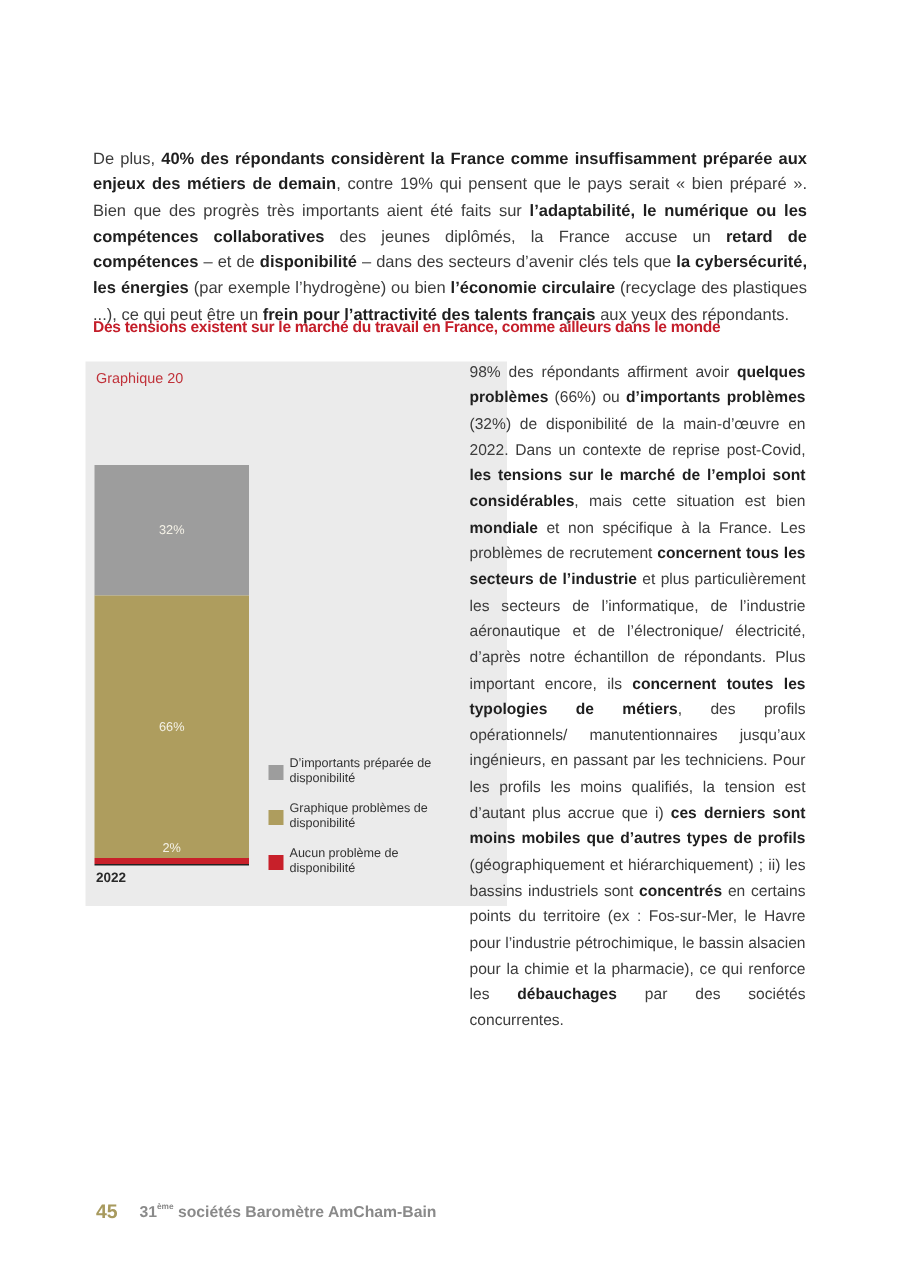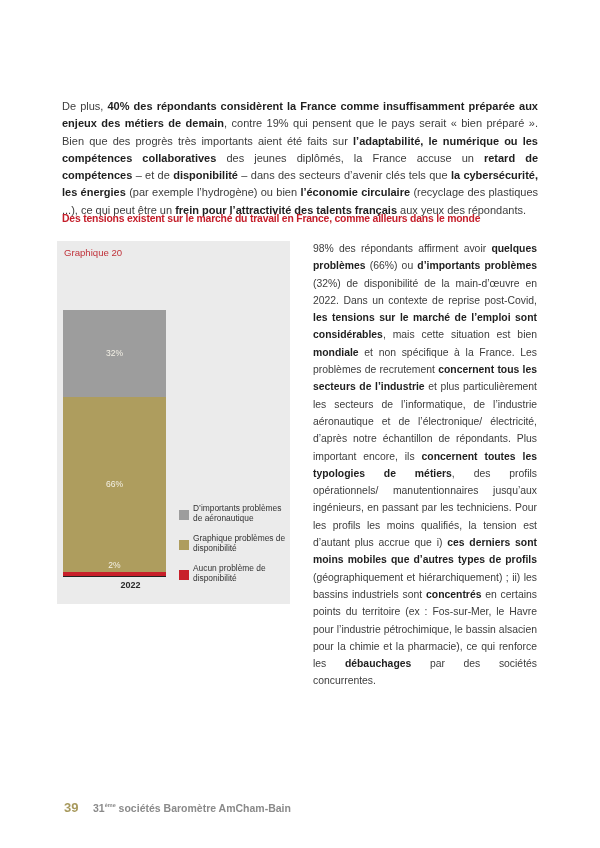--- a/index.html
+++ b/index.html
@@ -12,21 +12,21 @@
       font-size: 11px; line-height: 17.3px; text-align: justify;
       color: #3c3c3c;
     }
     .intro b, .right-col b { color: #1f1f1f; font-weight: bold; }
     .section-heading {
       position: absolute; left: 62px; top: 213px; width: 480px;
       font-size: 10.4px; font-weight: bold; color: #c41e2a;
       letter-spacing: -0.2px;
     }
     .chart-box {
-      position: absolute; left: 57px; top: 241px; width: 233px; height: 363px;
+      position: absolute; left: 57px; top: 241px; width: 281px; height: 363px;
       background: #ebebeb;
     }
     .chart-label {
       position: absolute; left: 7px; top: 6px;
       font-size: 9.6px; color: #c0323a;
     }
     .chart-question {
       position: absolute; left: 7px; top: 21px; width: 220px;
       font-size: 9.4px; line-height: 15.5px; color: #3a3a3a;
     }
@@ -35,21 +35,21 @@
     }
     .seg { position: absolute; left: 0; width: 100%; }
     .seg-label {
       position: absolute; left: 0; width: 100%; text-align: center;
       font-size: 8.5px; color: #f4f1e6;
     }
     .axis-line {
       position: absolute; left: 6px; width: 103px; height: 1px; background: #222;
     }
     .x-label {
-      position: absolute; left: 22px; width: 103px; text-align: center;
+      position: absolute; left: 7px; width: 103px; text-align: left;
       font-size: 9px; font-weight: bold; color: #2a2a2a;
     }
     .legend {
       position: absolute; left: 122px; top: 262px; width: 110px;
     }
     .legend-item {
       position: absolute; left: 0; width: 110px; height: 26px;
     }
     .swatch {
       position: absolute; left: 0; top: 7px; width: 10px; height: 10px;
@@ -94,31 +94,31 @@
       <div class="seg-label" style="top:163px;">2%</div>
     </div>
     <div class="seg" style="top: 262px; height: 4px; background: rgb(200, 32, 42);"></div>
   </div>
   <div class="axis-line" style="top:335px;"></div>
   <div class="x-label" style="top:339px;">2022</div>
 
   <div class="legend">
     <div class="legend-item" style="top:0;">
       <span class="swatch" style="background: rgb(157, 157, 157);"></span>
-      <span class="legend-text">D’importants problèmes de aéronautique</span>
+      <span class="legend-text">D’importants préparée de disponibilité</span>
     </div>
     <div class="legend-item" style="top:30px;">
       <span class="swatch" style="background: rgb(174, 157, 94);"></span>
       <span class="legend-text">Graphique problèmes de disponibilité</span>
     </div>
     <div class="legend-item" style="top:60px;">
       <span class="swatch" style="background: rgb(200, 32, 42);"></span>
       <span class="legend-text">Aucun problème de disponibilité</span>
     </div>
   </div>
 </div>
 
 <div class="right-col"><span>98% des répondants affirment avoir </span><b>quelques problèmes</b><span> (66%) ou </span><b>d’importants problèmes</b><span> (32%) de disponibilité de la main-d’œuvre en 2022. Dans un contexte de reprise post-Covid, </span><b>les tensions sur le marché de l’emploi sont considérables</b><span>, mais cette situation est bien </span><b>mondiale</b><span> et non spécifique à la France. Les problèmes de recrutement </span><b>concernent tous les secteurs de l’industrie</b><span> et plus particulièrement les secteurs de l’informatique, de l’industrie aéronautique et de l’électronique/ électricité, d’après notre échantillon de répondants. Plus important encore, ils </span><b>concernent toutes les typologies de métiers</b><span>, des profils opérationnels/ manutentionnaires jusqu’aux ingénieurs, en passant par les techniciens. Pour les profils les moins qualifiés, la tension est d’autant plus accrue que i) </span><b>ces derniers sont moins mobiles que d’autres types de profils</b><span> (géographiquement et hiérarchiquement) ; ii) les bassins industriels sont </span><b>concentrés</b><span> en certains points du territoire (ex : Fos-sur-Mer, le Havre pour l’industrie pétrochimique, le bassin alsacien pour la chimie et la pharmacie), ce qui renforce les </span><b>débauchages</b><span> par des sociétés concurrentes.</span></div>
 
 <div class="footer">
-  <span class="page-number">39</span>
+  <span class="page-number">45</span>
   <span class="footer-title"><span>31</span><sup>ème</sup><span> sociétés Baromètre AmCham-Bain</span></span>
 </div>
 
 </body></html>

